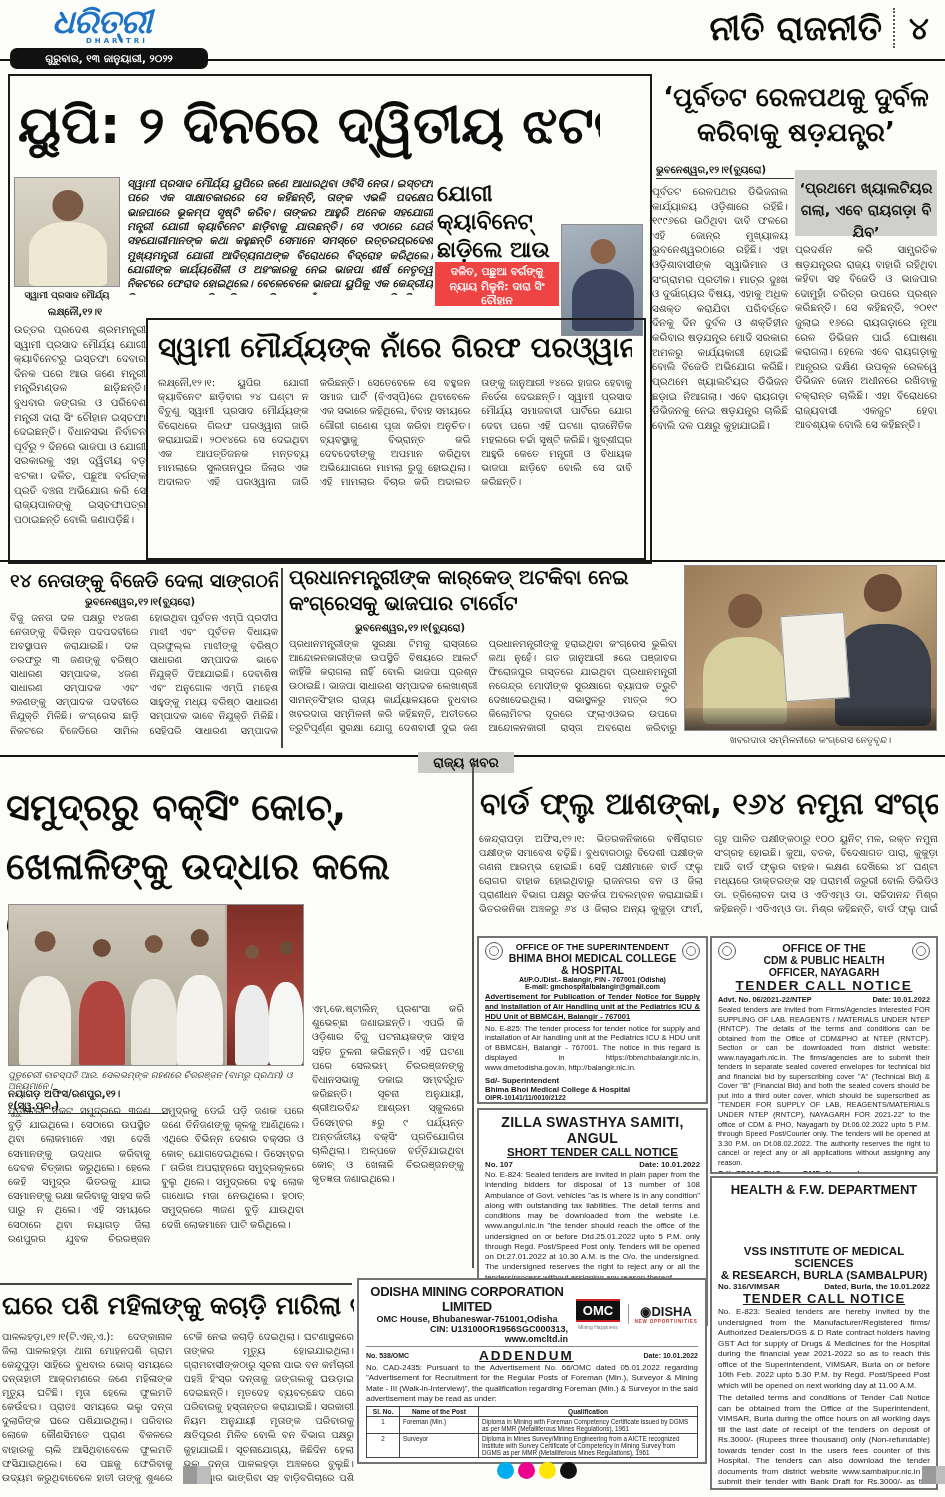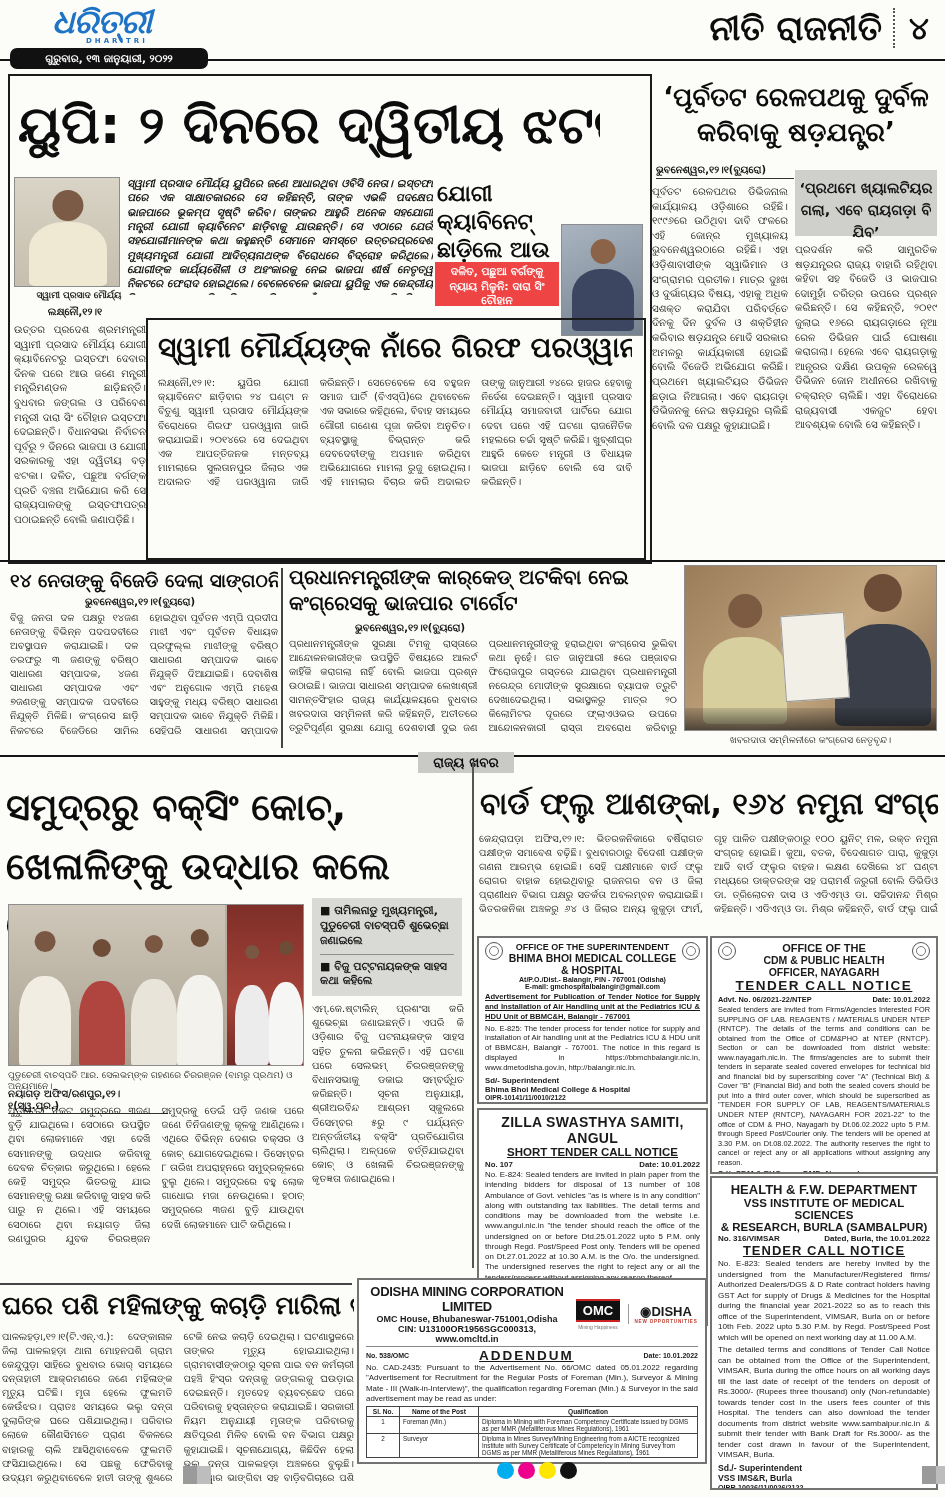--- a/index.html
+++ b/index.html
@@ -48,21 +48,21 @@
   <div class="abs" style="left:893px;top:8px;height:40px;border-left:2px dotted #555;"></div>
   <div class="abs hl" style="left:898px;top:6px;width:42px;height:44px;font-size:31px;text-align:center;line-height:44px;">୪</div>
 
   <div class="abs" style="left:8px;top:74px;width:640px;height:486px;border:2px solid #1b1b1b;"></div>
 
   <div class="abs hl nowrap" style="left:18px;top:82px;width:582px;height:86px;font-size:52px;line-height:86px;">ୟୁପି: ୨ ଦିନରେ ଦ୍ୱିତୀୟ ଝଟକା</div>
 
   <div class="abs photo" style="left:14px;top:177px;width:106px;height:110px;background:linear-gradient(180deg,#d9d4c6,#c6beae);">
     <div class="fig" style="left:14px;top:12px;width:78px;height:96px;--skin:#7c5b46;--shirt:#efe8d2;"></div>
   </div>
-  <div class="abs caption center" style="left:24px;top:290px;width:110px;font-size:9px;">ସ୍ୱାମୀ ପ୍ରସାଦ ମୌର୍ଯ୍ୟ</div>
+  <div class="abs caption center" style="left:12px;top:290px;width:110px;font-size:9px;">ସ୍ୱାମୀ ପ୍ରସାଦ ମୌର୍ଯ୍ୟ</div>
 
   <div class="abs" style="left:127px;top:177px;width:306px;height:118px;font-size:10.7px;font-style:italic;font-weight:600;line-height:1.34;text-align:justify;overflow:hidden;">ସ୍ୱାମୀ ପ୍ରସାଦ ମୌର୍ଯ୍ୟ ୟୁପିରେ ଜଣେ ଆଧାରଥିବା ଓବିସି ନେତା। ଇସ୍ତଫା ପରେ ଏକ ସାକ୍ଷାତକାରରେ ସେ କହିଛନ୍ତି, ତାଙ୍କ ଏଭଳି ପଦକ୍ଷେପ ଭାଜପାରେ ଭୂକମ୍ପ ସୃଷ୍ଟି କରିବ। ତାଙ୍କର ଆହୁରି ଅନେକ ସହଯୋଗୀ ମନ୍ତ୍ରୀ ଯୋଗୀ କ୍ୟାବିନେଟ ଛାଡ଼ିବାକୁ ଯାଉଛନ୍ତି। ସେ ଏଠାରେ ଯେଉଁ ସହଯୋଗୀମାନଙ୍କ କଥା କହୁଛନ୍ତି ସେମାନେ ସମସ୍ତେ ଉତ୍ତରପ୍ରଦେଶ ମୁଖ୍ୟମନ୍ତ୍ରୀ ଯୋଗୀ ଆଦିତ୍ୟନାଥଙ୍କ ବିରୋଧରେ ବିଦ୍ରୋହ କରିଥିଲେ। ଯୋଗୀଙ୍କ କାର୍ଯ୍ୟଶୈଳୀ ଓ ଅହଂକାରକୁ ନେଇ ଭାଜପା ଶୀର୍ଷ ନେତୃତ୍ୱ ନିକଟରେ ଫେରାଦ ହୋଇଥିଲେ। ବେଳେବେଳେ ଭାଜପା ୟୁପିକୁ ଏକ କେନ୍ଦ୍ରୀୟ ଟିମ୍ ପଠାଇ ବୁଝାବୁଝି କରିବାକୁ କହିଥିଲେ ହେଁ ଘଟଣାକ୍ରମ ଜାରିରହିଥିଲା। ବିଧାନସଭା ନିର୍ବାଚନକୁ ମାସେରୁ କମ୍ ସମୟ ଥିବାରୁ ସମ୍ଭବତଃ ଅସନ୍ତୁଷ୍ଟ ସୁଯୋଗ ହାତଛଡ଼ା କରିବାକୁ ଚାହୁଁ ନାହାନ୍ତି।</div>
 
   <div class="abs hl" style="left:437px;top:180px;width:152px;height:80px;font-size:22px;line-height:1.28;">ଯୋଗୀ କ୍ୟାବିନେଟ୍ ଛାଡ଼ିଲେ ଆଉ ଜଣେ ମନ୍ତ୍ରୀ</div>
   <div class="abs" style="left:435px;top:262px;width:124px;height:44px;background:#ef4444;color:#fff;font-size:10.8px;font-weight:bold;text-align:center;line-height:1.35;padding:3px 4px;box-sizing:border-box;">ଦଳିତ, ପଛୁଆ ବର୍ଗଙ୍କୁ ନ୍ୟାୟ ମିଳୁନି: ଦାରା ସିଂ ଚୌହାନ</div>
   <div class="abs photo" style="left:561px;top:224px;width:82px;height:112px;background:linear-gradient(160deg,#a9b4c0,#74818f);">
     <div class="fig" style="left:10px;top:14px;width:62px;height:92px;--skin:#8a6349;--shirt:#3c4660;"></div>
   </div>
 
   <div class="abs byline center" style="left:28px;top:306px;width:94px;">ଲକ୍ଷ୍ନୌ,୧୨।୧</div>
@@ -107,26 +107,22 @@
       <div class="fig" style="left:10px;top:26px;width:52px;height:136px;--skin:#7a5742;--shirt:#f1ede2;"></div>
       <div class="fig" style="left:70px;top:34px;width:46px;height:128px;--skin:#6d4c38;--shirt:#b0453f;"></div>
       <div class="fig" style="left:122px;top:30px;width:46px;height:132px;--skin:#7a5742;--shirt:#e8e4da;"></div>
       <div class="fig" style="left:168px;top:24px;width:46px;height:138px;--skin:#6d4c38;--shirt:#f4f2ec;"></div>
     </div>
     <div class="abs" style="left:218px;top:0;width:78px;height:162px;background:linear-gradient(180deg,#7e2f28,#a6433a 60%,#6f2a24);">
       <div class="fig" style="left:8px;top:40px;width:34px;height:120px;--skin:#7a5742;--shirt:#ececec;"></div>
       <div class="fig" style="left:42px;top:36px;width:34px;height:124px;--skin:#6d4c38;--shirt:#f6f6f4;"></div>
     </div>
   </div>
-  <div class="abs caption" style="left:8px;top:1070px;width:296px;font-weight:normal;font-size:9px;">ପୁଡୁଚେରୀ ବାଚସ୍ପତି ଆର. ସେଲଭମ୍‌ଙ୍କ ଗହଣରେ ଚିରରଞ୍ଜନ (ବାମରୁ ପ୍ରଥମ) ଓ ଅନ୍ୟମାନେ।</div>
-
-  <div class="abs" style="left:312px;top:898px;width:150px;height:98px;background:#d9d9d6;padding:6px 8px;box-sizing:border-box;">
-    <div style="font-size:11px;font-weight:bold;line-height:1.35;border-bottom:1px solid #8f8f8f;padding-bottom:5px;"><span>■ </span><span>ତାମିଲନାଡୁ ମୁଖ୍ୟମନ୍ତ୍ରୀ, ପୁଡୁଚେରୀ ବାଚସ୍ପତି ଶୁଭେଚ୍ଛା ଜଣାଇଲେ</span></div>
-    <div style="font-size:11px;font-weight:bold;line-height:1.35;padding-top:5px;"><span>■ </span><span>ବିଜୁ ପଟ୍ଟନାୟକଙ୍କ ସାହସ କଥା କହିଲେ</span></div>
-  </div>
+  <div class="abs caption" style="left:8px;top:1070px;width:296px;font-weight:normal;font-size:9px;font-style:italic;">ପୁଡୁଚେରୀ ବାଚସ୍ପତି ଆର. ସେଲଭମ୍‌ଙ୍କ ଗହଣରେ ଚିରରଞ୍ଜନ (ବାମରୁ ପ୍ରଥମ) ଓ ଅନ୍ୟମାନେ।</div>
+
   <div class="abs body-text" style="left:312px;top:1002px;width:152px;height:266px;font-size:10px;">ଏମ୍.କେ.ଷ୍ଟାଲିନ୍ ପ୍ରଶଂସା କରି ଶୁଭେଚ୍ଛା ଜଣାଇଛନ୍ତି। ଏପରି କି ଓଡ଼ିଶାର ବିଜୁ ପଟନାୟକଙ୍କ ସାହସ ସହିତ ତୁଳନା କରିଛନ୍ତି। ଏହି ଘଟଣା ପରେ ସେଲଭମ୍ ଚିରରଞ୍ଜନଙ୍କୁ ବିଧାନସଭାକୁ ଡକାଇ ସମ୍ବର୍ଦ୍ଧିତ କରିଛନ୍ତି। ସୂଚନା ଅନୁଯାୟୀ, ଶ୍ରୀଅରବିନ୍ଦ ଆଶ୍ରମ ସ୍କୁଲରେ ଡିସେମ୍ବର ୫ରୁ ୯ ପର୍ଯ୍ୟନ୍ତ ଅନ୍ତର୍ଜାତୀୟ ବକ୍ସିଂ ପ୍ରତିଯୋଗିତା ଚାଲିଥିଲା। ଅଳ୍ପକେ ବର୍ତ୍ତିଯାଇଥିବା କୋଚ୍ ଓ ଖେଳାଳି ଚିରରଞ୍ଜନଙ୍କୁ କୃତଜ୍ଞତା ଜଣାଇଥିଲେ।</div>
 
   <div class="abs byline" style="left:8px;top:1088px;width:160px;border-bottom:1px solid #333;padding-bottom:1px;">ନୟାଗଡ଼ ଅଫିସ/ରଣପୁର,୧୨।୧(ସ୍ୱ.ପ୍ର.)</div>
   <div class="abs body-text cols2" style="left:8px;top:1104px;width:296px;height:164px;font-size:10px;">ପୁଡୁଚେରୀ ନିକଟ ସମୁଦ୍ରରେ ୩ଜଣ ବୁଡ଼ି ଯାଇଥିଲେ। ସେଠାରେ ଉପସ୍ଥିତ ଥିବା ଲୋକମାନେ ଏହା ଦେଖି ସେମାନଙ୍କୁ ଉଦ୍ଧାର କରିବାକୁ ଦେବକ ଚିତ୍କାର କରୁଥିଲେ। ହେଲେ କେହି ସମୁଦ୍ର ଭିତରକୁ ଯାଇ ସେମାନଙ୍କୁ ରକ୍ଷା କରିବାକୁ ସାହସ କରି ପାରୁ ନ ଥିଲେ। ଏହି ସମୟରେ ସେଠାରେ ଥିବା ନୟାଗଡ଼ ଜିଲା ରଣପୁରର ଯୁବକ ଚିରରଞ୍ଜନ ସମୁଦ୍ରକୁ ଡେଇଁ ପଡ଼ି ଜଣକ ପରେ ଜଣେ ତିନିଜଣଙ୍କୁ କୂଳକୁ ଆଣିଥିଲେ। ଏଥିରେ ବିଭିନ୍ନ ଦେଶର ବକ୍ସର ଓ କୋଚ୍ ଯୋଗଦେଇଥିଲେ। ଡିସେମ୍ବର ୮ ତାରିଖ ଅପରାହ୍ନରେ ସମୁଦ୍ରକୂଳରେ ବୁଲୁ ଥିଲେ। ସମୁଦ୍ରରେ ବହୁ ଲୋକ ଗାଧୋଇ ମଜା ନେଉଥିଲେ। ହଠାତ୍ ସମୁଦ୍ରରେ ୩ଜଣ ବୁଡ଼ି ଯାଉଥିବା ଦେଖି ଲୋକମାନେ ପାଟି କରିଥିଲେ।</div>
 
   <div class="abs" style="left:472px;top:762px;width:1.5px;height:506px;background:#555;"></div>
 
   <div class="abs hl nowrap" style="left:480px;top:782px;width:458px;height:44px;font-size:30px;line-height:44px;">ବାର୍ଡ ଫ୍ଲୁ ଆଶଙ୍କା, ୧୬୪ ନମୁନା ସଂଗ୍ରହ</div>
   <div class="abs body-text cols2" style="left:479px;top:832px;width:459px;height:98px;font-size:9.9px;">କେନ୍ଦ୍ରାପଡ଼ା ଅଫିସ,୧୨।୧: ଭିତରକନିକାରେ ବର୍ଷିରାଗତ ପକ୍ଷୀଙ୍କ ସମାବେଶ ବଢ଼ିଛି। ବୁଧବାରଠାରୁ ବିଦେଶୀ ପକ୍ଷୀଙ୍କ ଗଣନା ଆରମ୍ଭ ହୋଇଛି। ସେହି ପକ୍ଷୀମାନେ ବାର୍ଡ ଫ୍ଲୁ ରୋଗର ବାହାକ ହୋଇଥିବାରୁ ରାଜନଗର ବନ ଓ ଜିଲା ପ୍ରାଣୀଧନ ବିଭାଗ ପକ୍ଷରୁ ସତର୍କତା ଅବଲମ୍ବନ କରାଯାଇଛି। ଭିତରକନିକା ଅଞ୍ଚଳରୁ ୬୪ ଓ ଜିଲାର ଅନ୍ୟ କୁକୁଡ଼ା ଫାର୍ମ, ଗୃହ ପାଳିତ ପକ୍ଷୀଙ୍କଠାରୁ ୧୦୦ ୟୁନିଟ୍ ମଳ, ରକ୍ତ ନମୁନା ସଂଗ୍ରହ ହୋଇଛି। କୁଆ, ବତକ, ବିଦେଶାଗତ ପାରା, କୁକୁଡ଼ା ଆଦି ବାର୍ଡ ଫ୍ଲୁର ବାହକ। ଲକ୍ଷଣ ଦେଖିଲେ ୪୮ ଘଣ୍ଟା ମଧ୍ୟରେ ଡାକ୍ତରଙ୍କ ସହ ପରାମର୍ଶ ଜରୁରୀ ବୋଲି ଡିଭିଡିଓ ଡା. ତ୍ରିଲୋଚନ ଦାସ ଓ ଏଡିଏମ୍ଓ ଡା. ସଚ୍ଚିଦାନନ୍ଦ ମିଶ୍ର କହିଛନ୍ତି। ଏଡିଏମ୍ଓ ଡା. ମିଶ୍ର କହିଛନ୍ତି, ବାର୍ଡ ଫ୍ଲୁ ପାଇଁ ଏଚ୍-୫, ଏନ୍-୧ ଭୂତାଣୁ ଦାୟୀ। ଏହି ରୋଗ ସଂକ୍ରମିତ ହେଲେ ବହୁ ପକ୍ଷୀଙ୍କ ମୃତ୍ୟୁ ହୁଏ। ପକ୍ଷୀଙ୍କ ସହିତ ମିଳାମିଶା କରୁଥିବା ଲୋକମାନେ ଏଥିରେ ସଂକ୍ରମିତ ହୋଇଥାନ୍ତି। ଡିଭିଡିଓ ଡା. ଦାସ କହିଛନ୍ତି, ୯ ଟିମ୍ ପାଇଁ ୪୦ଟି ଗ୍ରାମ ପିଛା ଗୋଟିଏ ଲେଖାଏଁ ଟିମ୍ ଗଠନ କରାଯାଇଛି। ଏହି ଟିମ୍ ୪୦ଟି କୁକୁଡ଼ା ଫାର୍ମ ମାଲିକଙ୍କୁ ତାଲିମ ପ୍ରଦାନ କରିଛନ୍ତି। ପକ୍ଷୀଙ୍କ ମଳ ଓ ରକ୍ତର ନମୁନା ସଂଗ୍ରହ କରାଯାଇ କଟକସ୍ଥିତ ଏଡିଆର୍‌ଆଇ (ଆନିମଲ ଡିଜିଜ ରିସର୍ଚ ଇନ୍‌ଷ୍ଟିଚ୍ୟୁଟ)କୁ ପଠାଯାଇଛି। ଅସୁସ୍ଥ ପକ୍ଷୀଙ୍କୁ ଟେଷ୍ଟ କରିବାକୁ ଟିମ୍‌କୁ ନିର୍ଦେଶ ଦିଆଯାଇଛି।</div>
 
@@ -174,40 +170,40 @@
     <div style="display:flex;justify-content:space-between;font-size:7.4px;font-weight:bold;margin-top:2px;">
       <span>Advt. No. 06/2021-22/NTEP</span>
       <span>Date: 10.01.2022</span>
     </div>
     <div class="nbody" style="font-size:7.35px;margin-top:1px;">Sealed tenders are invited from Firms/Agencies Interested FOR SUPPLING OF LAB. REAGENTS / MATERIALS UNDER NTEP (RNTCP). The details of the terms and conditions can be obtained from the Office of CDM&amp;PHO at NTEP (RNTCP). Section or can be downloaded from district website: www.nayagarh.nic.in. The firms/agencies are to submit their tenders in separate sealed covered envelopes for technical bid and financial bid by superscribing cover "A" (Technical Bid) &amp; Cover "B" (Financial Bid) and both the sealed covers should be put into a third outer cover, which should be superscribed as "TENDER FOR SUPPLY OF LAB, REAGENTS/MATERIALS UNDER NTEP (RNTCP), NAYAGARH FOR 2021-22" to the office of CDM &amp; PHO, Nayagarh by Dt.06.02.2022 upto 5 P.M. through Speed Post/Courier only. The tenders will be opened at 3.30 P.M. on Dt.08.02.2022. The authority reserves the right to cancel or reject any or all applications without assigning any reason.</div>
     <div class="sig" style="font-size:8px;margin-top:2px;">Sd/- CDM &amp; PHO-cum-DMD, Nayagarh</div>
   </div>
 
   <div class="notice" style="left:710px;top:1176px;width:228px;height:314px;">
     <div class="tc" style="font-size:13px;">HEALTH &amp; F.W. DEPARTMENT</div>
-    <div class="tc" style="font-size:11.5px;">VSS INSTITUTE OF MEDICAL SCIENCES</div>
+    <div class="tc" style="font-size:11.5px;margin-top:48px;">VSS INSTITUTE OF MEDICAL SCIENCES</div>
     <div class="tc" style="font-size:11.5px;">&amp; RESEARCH, BURLA (SAMBALPUR)</div>
     <div style="display:flex;justify-content:space-between;font-size:8px;font-weight:bold;margin-top:1px;">
       <span>No. 316/VIMSAR</span>
       <span>Dated, Burla, the 10.01.2022</span>
     </div>
     <div class="tc u" style="font-size:13px;letter-spacing:1px;">TENDER CALL NOTICE</div>
     <div class="nbody" style="font-size:8.1px;margin-top:1px;">No. E-823: Sealed tenders are hereby invited by the undersigned from the Manufacturer/Registered firms/ Authorized Dealers/DGS &amp; D Rate contract holders having GST Act for supply of Drugs &amp; Medicines for the Hospital during the financial year 2021-2022 so as to reach this office of the Superintendent, VIMSAR, Burla on or before 10th Feb. 2022 upto 5.30 P.M. by Regd. Post/Speed Post which will be opened on next working day at 11.00 A.M.</div>
     <div class="nbody" style="font-size:8.1px;margin-top:2px;">The detailed terms and conditions of Tender Call Notice can be obtained from the Office of the Superintendent, VIMSAR, Burla during the office hours on all working days till the last date of receipt of the tenders on deposit of Rs.3000/- (Rupees three thousand) only (Non-refundable) towards tender cost in the users fees counter of this Hospital. The tenders can also download the tender documents from district website www.sambalpur.nic.in &amp; submit their tender with Bank Draft for Rs.3000/- as the tender cost drawn in favour of the Superintendent, VIMSAR, Burla.</div>
     <div class="sig" style="font-size:8.6px;margin-top:2px;margin-right:16px;">Sd./- Superintendent</div>
     <div class="sig" style="font-size:8.6px;margin-right:24px;">VSS IMS&amp;R, Burla</div>
     <div class="sig" style="font-size:7.2px;">OIPR-10026/11/0026/2122</div>
   </div>
 
   <div class="notice" style="left:357px;top:1278px;width:350px;height:186px;padding:4px 7px;">
     <div style="display:flex;align-items:center;gap:8px;border-bottom:1px solid #888;padding-bottom:2px;">
       <div style="flex:1;text-align:center;">
         <div style="font-size:13px;font-weight:bold;letter-spacing:-.3px;">ODISHA MINING CORPORATION LIMITED</div>
         <div style="font-size:9px;font-weight:bold;">OMC House, Bhubaneswar-751001,Odisha</div>
-        <div style="font-size:9px;font-weight:bold;">CIN: U13100OR1956SGC000313, www.omcltd.in</div>
+        <div style="font-size:9px;font-weight:bold;text-align:right;">CIN: U13100OR1956SGC000313, www.omcltd.in</div>
       </div>
       <div style="width:44px;text-align:center;">
         <div style="background:#111;color:#fff;font-weight:bold;font-size:13px;border-top:2px solid #c22;border-bottom:2px solid #c22;padding:2px 0;">OMC</div>
         <div style="font-size:5px;color:#777;margin-top:2px;">Mining Happiness</div>
       </div>
       <div style="width:64px;text-align:center;border-left:1px solid #999;padding-left:5px;">
         <div style="font-size:13px;font-weight:bold;"><span>◉</span><span>DISHA</span></div>
         <div style="font-size:4.6px;font-weight:bold;color:#c0392b;letter-spacing:.8px;">NEW OPPORTUNITIES</div>
       </div>
     </div>

